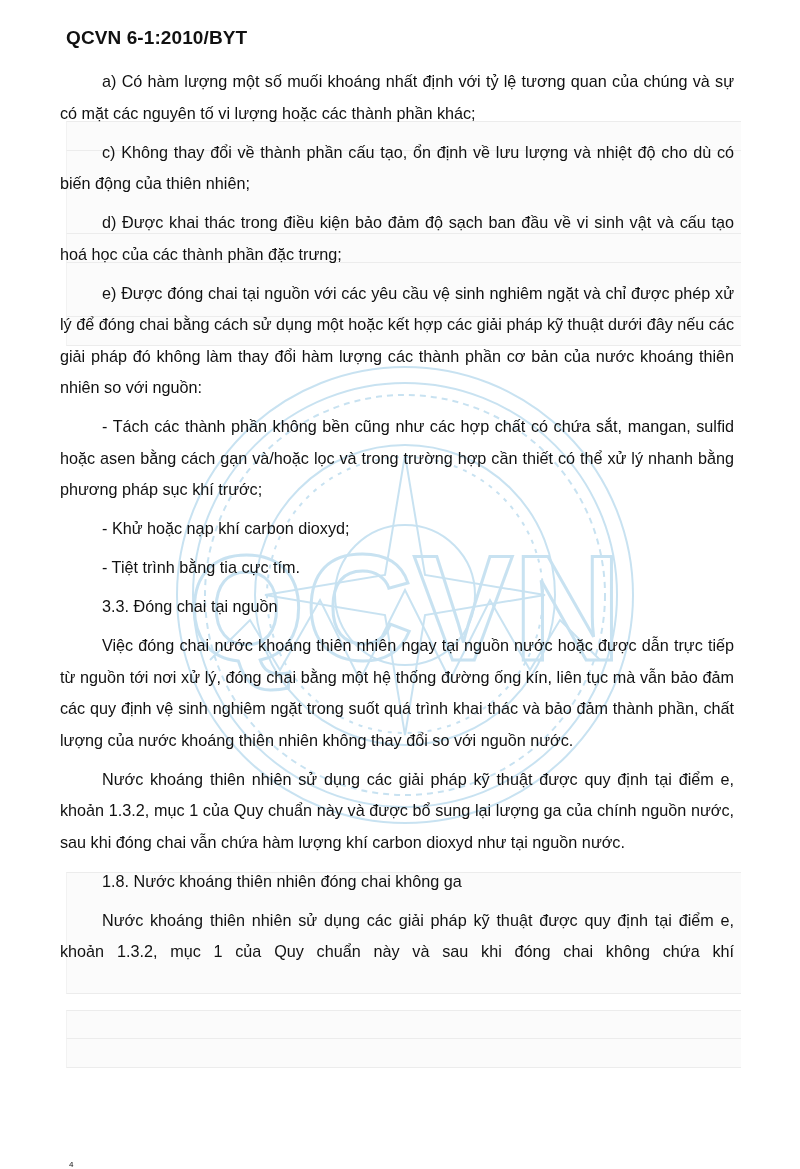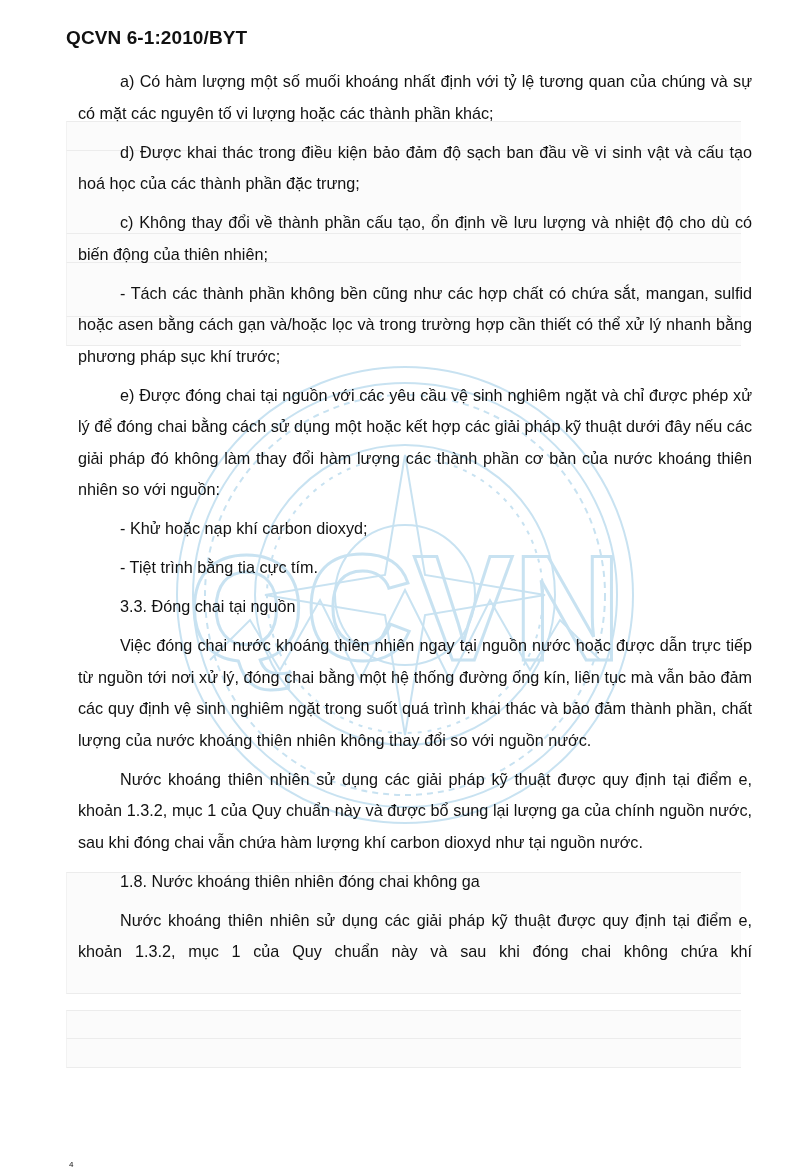--- a/index.html
+++ b/index.html
@@ -43,21 +43,21 @@
       position: absolute;
       left: 0;
       width: 674px;
       background: #fbfbfb;
       border-top: 1px solid #ececec;
       border-bottom: 1px solid #ececec;
       border-left: 1px solid #f2f2f2;
     }
     .content {
       position: absolute;
-      left: 78px;
+      left: 60px;
       top: 66px;
       width: 674px;
       font-size: 16.2px;
       line-height: 31.5px;
     }
     .p {
       margin: 0 0 7.5px 0;
       text-align: justify;
       text-indent: 42px;
     }
@@ -94,24 +94,24 @@
     <circle cx="235" cy="235" r="138" stroke-dasharray="4 6"></circle>
     <circle cx="235" cy="235" r="70"></circle>
     <polygon points="235,95 255,215 375,235 255,255 235,375 215,255 95,235 215,215"></polygon>
     <polyline points="40,300 80,260 110,310 150,240 190,320 235,230 280,320 320,240 360,310 390,260 430,300"></polyline>
   </g>
   <text x="235" y="300" text-anchor="middle" font-family="Liberation Sans, sans-serif" font-size="150" font-weight="bold" fill="none" stroke="#9ccbe6" stroke-width="3">QCVN</text>
 </svg>
 
 <div class="content">
   <p class="p">a) Có hàm lượng một số muối khoáng nhất định với tỷ lệ tương quan của chúng và sự có mặt các nguyên tố vi lượng hoặc các thành phần khác;</p>
+  <p class="p">c) Không thay đổi về thành phần cấu tạo, ổn định về lưu lượng và nhiệt độ cho dù có biến động của thiên nhiên;</p>
   <p class="p">d) Được khai thác trong điều kiện bảo đảm độ sạch ban đầu về vi sinh vật và cấu tạo hoá học của các thành phần đặc trưng;</p>
-  <p class="p">c) Không thay đổi về thành phần cấu tạo, ổn định về lưu lượng và nhiệt độ cho dù có biến động của thiên nhiên;</p>
+  <p class="p">e) Được đóng chai tại nguồn với các yêu cầu vệ sinh nghiêm ngặt và chỉ được phép xử lý để đóng chai bằng cách sử dụng một hoặc kết hợp các giải pháp kỹ thuật dưới đây nếu các giải pháp đó không làm thay đổi hàm lượng các thành phần cơ bản của nước khoáng thiên nhiên so với nguồn:</p>
   <p class="p">- Tách các thành phần không bền cũng như các hợp chất có chứa sắt, mangan, sulfid hoặc asen bằng cách gạn và/hoặc lọc và trong trường hợp cần thiết có thể xử lý nhanh bằng phương pháp sục khí trước;</p>
-  <p class="p">e) Được đóng chai tại nguồn với các yêu cầu vệ sinh nghiêm ngặt và chỉ được phép xử lý để đóng chai bằng cách sử dụng một hoặc kết hợp các giải pháp kỹ thuật dưới đây nếu các giải pháp đó không làm thay đổi hàm lượng các thành phần cơ bản của nước khoáng thiên nhiên so với nguồn:</p>
   <p class="p left">- Khử hoặc nạp khí carbon dioxyd;</p>
   <p class="p left">- Tiệt trình bằng tia cực tím.</p>
   <p class="p left">3.3. Đóng chai tại nguồn</p>
   <p class="p">Việc đóng chai nước khoáng thiên nhiên ngay tại nguồn nước hoặc được dẫn trực tiếp từ nguồn tới nơi xử lý, đóng chai bằng một hệ thống đường ống kín, liên tục mà vẫn bảo đảm các quy định vệ sinh nghiêm ngặt trong suốt quá trình khai thác và bảo đảm thành phần, chất lượng của nước khoáng thiên nhiên không thay đổi so với nguồn nước.</p>
   <p class="p">Nước khoáng thiên nhiên sử dụng các giải pháp kỹ thuật được quy định tại điểm e, khoản 1.3.2, mục 1 của Quy chuẩn này và được bổ sung lại lượng ga của chính nguồn nước, sau khi đóng chai vẫn chứa hàm lượng khí carbon dioxyd như tại nguồn nước.</p>
   <p class="p left">1.8. Nước khoáng thiên nhiên đóng chai không ga</p>
   <p class="p" style="text-align-last:justify;">Nước khoáng thiên nhiên sử dụng các giải pháp kỹ thuật được quy định tại điểm e, khoản 1.3.2, mục 1 của Quy chuẩn này và sau khi đóng chai không chứa khí</p>
 </div>
 
 <div class="page-num">4</div>

